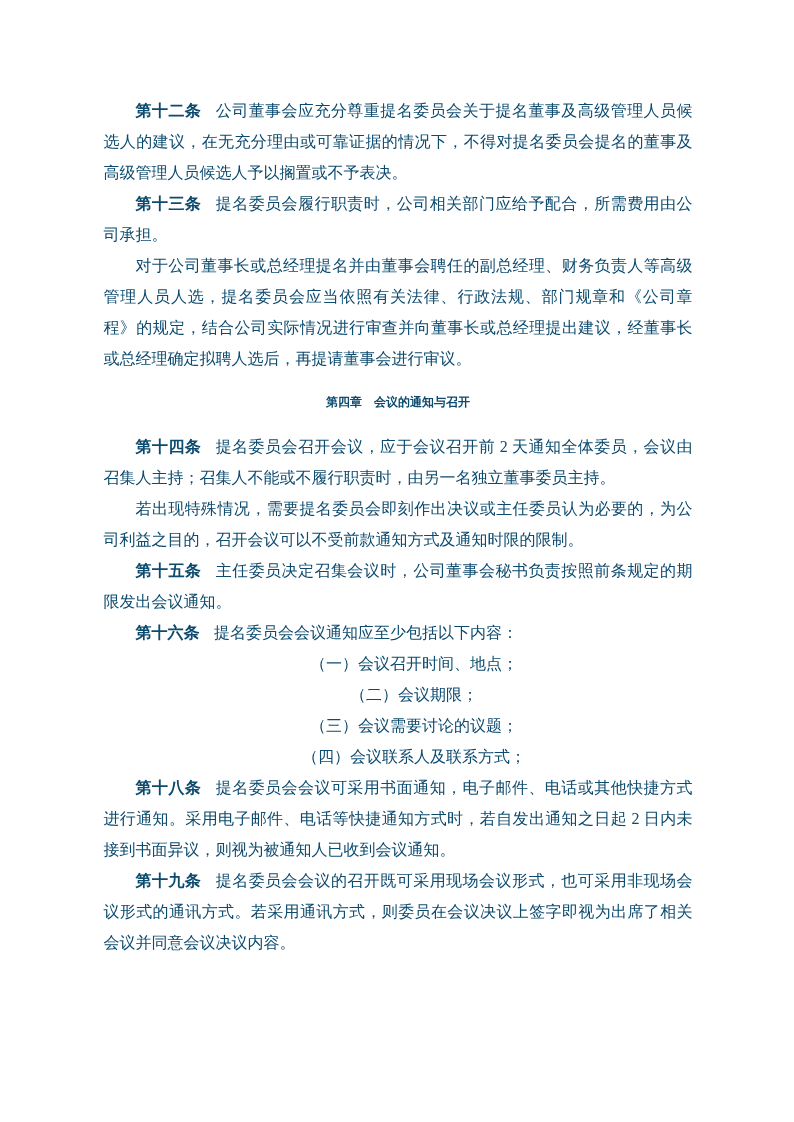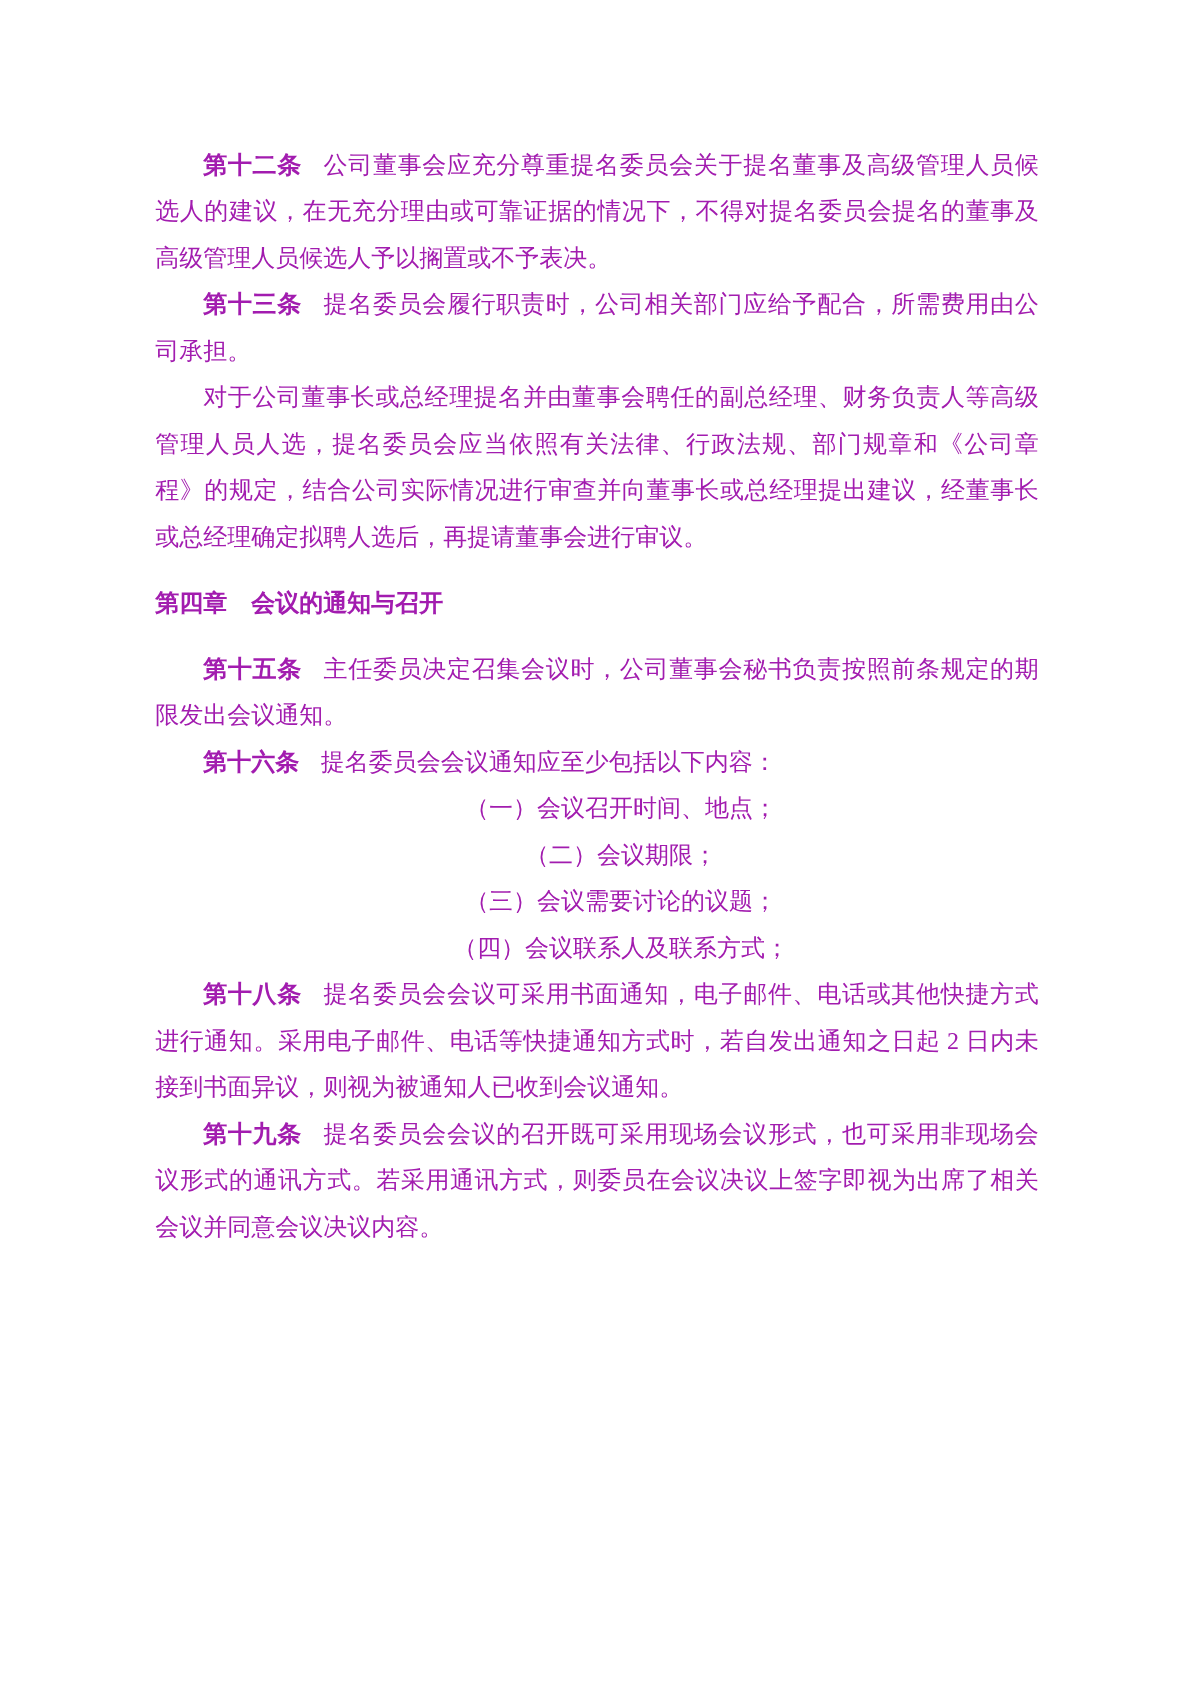--- a/index.html
+++ b/index.html
@@ -3,40 +3,41 @@
 <meta charset="utf-8">
 <style>
   * { margin: 0; padding: 0; box-sizing: border-box; }
   html, body { background: #ffffff; }
   .page {
     position: relative;
     width: 793px;
     height: 1122px;
     margin: 0 auto;
     background: #ffffff;
-    color: #a21caf;
+    color: #0c4a6e;
     font-family: "Liberation Serif", "DejaVu Serif", serif;
     font-size: 16px;
     line-height: 31px;
     padding: 95px 101px 0 103px;
     overflow: hidden;
   }
   .para {
     text-align: justify;
     text-indent: 2em;
     word-break: break-all;
   }
   .num {
     font-weight: bold;
     margin-right: 0.9em;
   }
   .chapter {
-    font-size: 16px;
+    font-size: 12px;
     line-height: 31px;
     font-weight: bold;
+    text-align: center;
     text-indent: 0;
     margin: 13px 0;
   }
   .item {
     text-align: center;
     text-indent: 2em;
   }
 </style>
 </head>
 <body>
@@ -44,21 +45,23 @@
 <div class="page">
 
   <p class="para"><span class="num">第十二条</span><span>公司董事会应充分尊重提名委员会关于提名董事及高级管理人员候选人的建议，在无充分理由或可靠证据的情况下，不得对提名委员会提名的董事及高级管理人员候选人予以搁置或不予表决。</span></p>
 
   <p class="para"><span class="num">第十三条</span><span>提名委员会履行职责时，公司相关部门应给予配合，所需费用由公司承担。</span></p>
 
   <p class="para"><span>对于公司董事长或总经理提名并由董事会聘任的副总经理、财务负责人等高级管理人员人选，提名委员会应当依照有关法律、行政法规、部门规章和《公司章程》的规定，结合公司实际情况进行审查并向董事长或总经理提出建议，经董事长或总经理确定拟聘人选后，再提请董事会进行审议。</span></p>
 
   <h2 class="chapter">第四章　会议的通知与召开</h2>
 
+  <p class="para"><span class="num">第十四条</span><span>提名委员会召开会议，应于会议召开前 2 天通知全体委员，会议由召集人主持；召集人不能或不履行职责时，由另一名独立董事委员主持。</span></p>
 
+  <p class="para"><span>若出现特殊情况，需要提名委员会即刻作出决议或主任委员认为必要的，为公司利益之目的，召开会议可以不受前款通知方式及通知时限的限制。</span></p>
 
   <p class="para"><span class="num">第十五条</span><span>主任委员决定召集会议时，公司董事会秘书负责按照前条规定的期限发出会议通知。</span></p>
 
   <p class="para"><span class="num">第十六条</span><span>提名委员会会议通知应至少包括以下内容：</span></p>
 
   <p class="para item"><span>（一）会议召开时间、地点；</span></p>
   <p class="para item"><span>（二）会议期限；</span></p>
   <p class="para item"><span>（三）会议需要讨论的议题；</span></p>
   <p class="para item"><span>（四）会议联系人及联系方式；</span></p>
 

